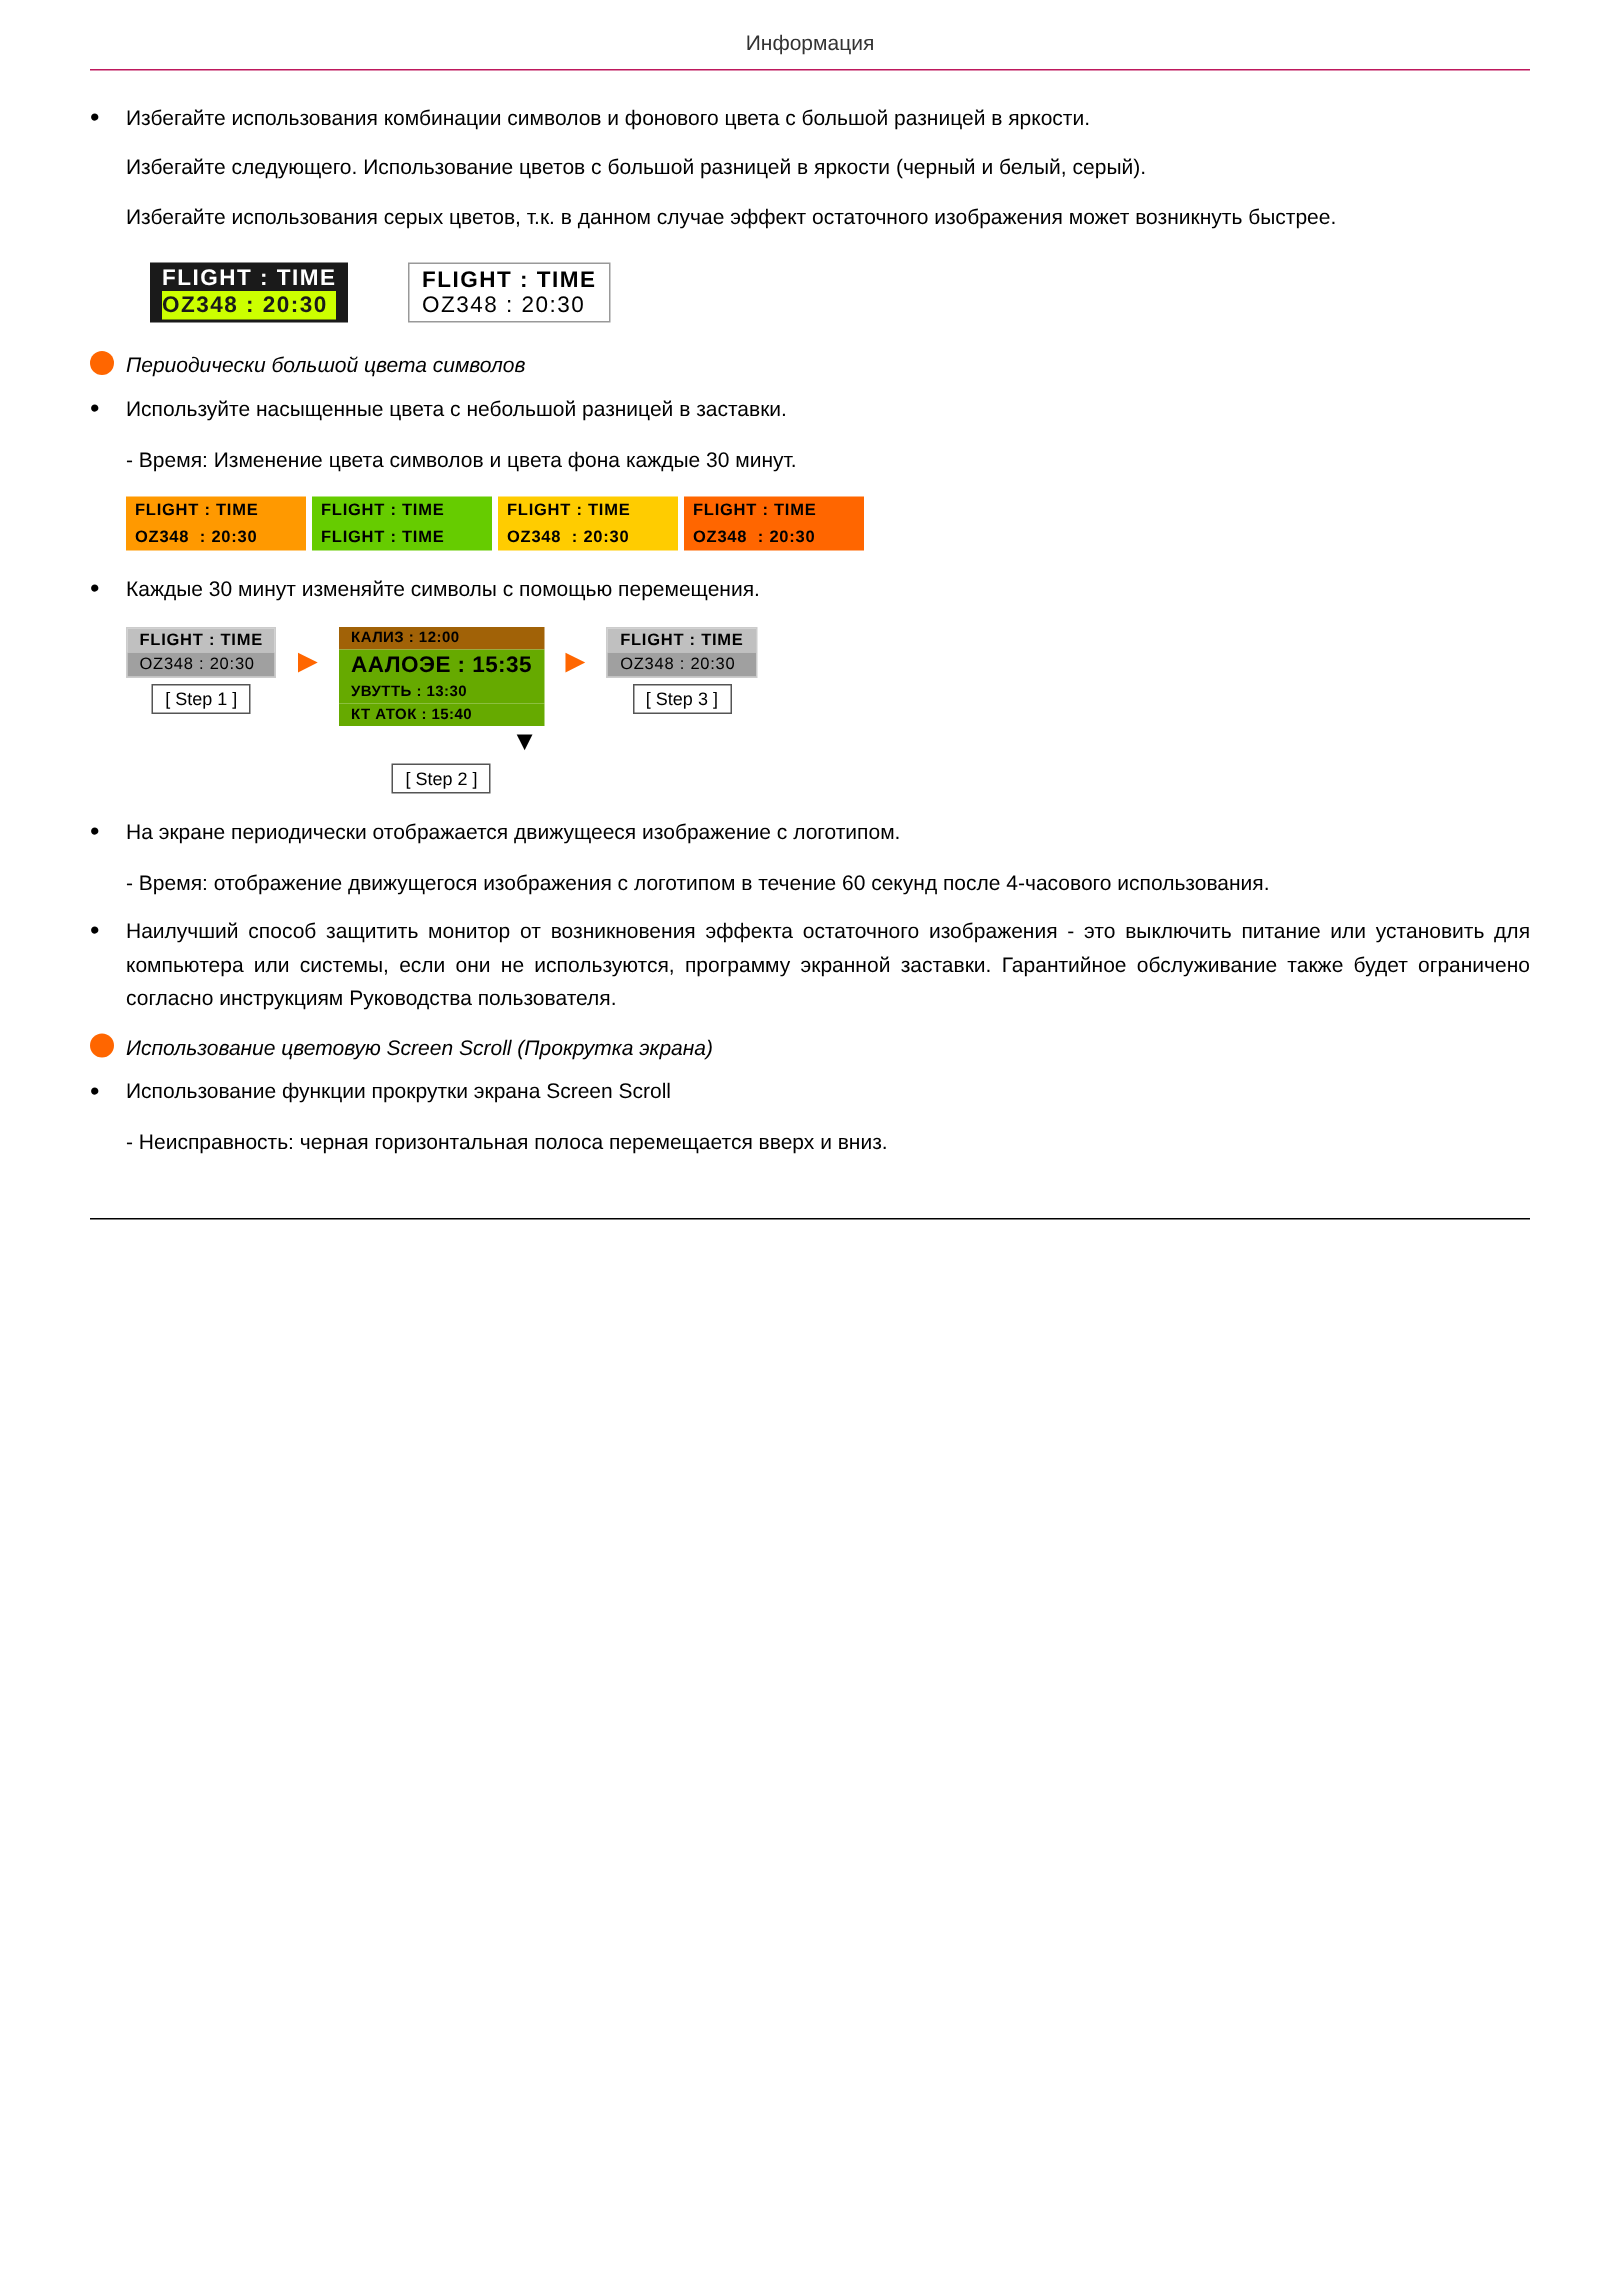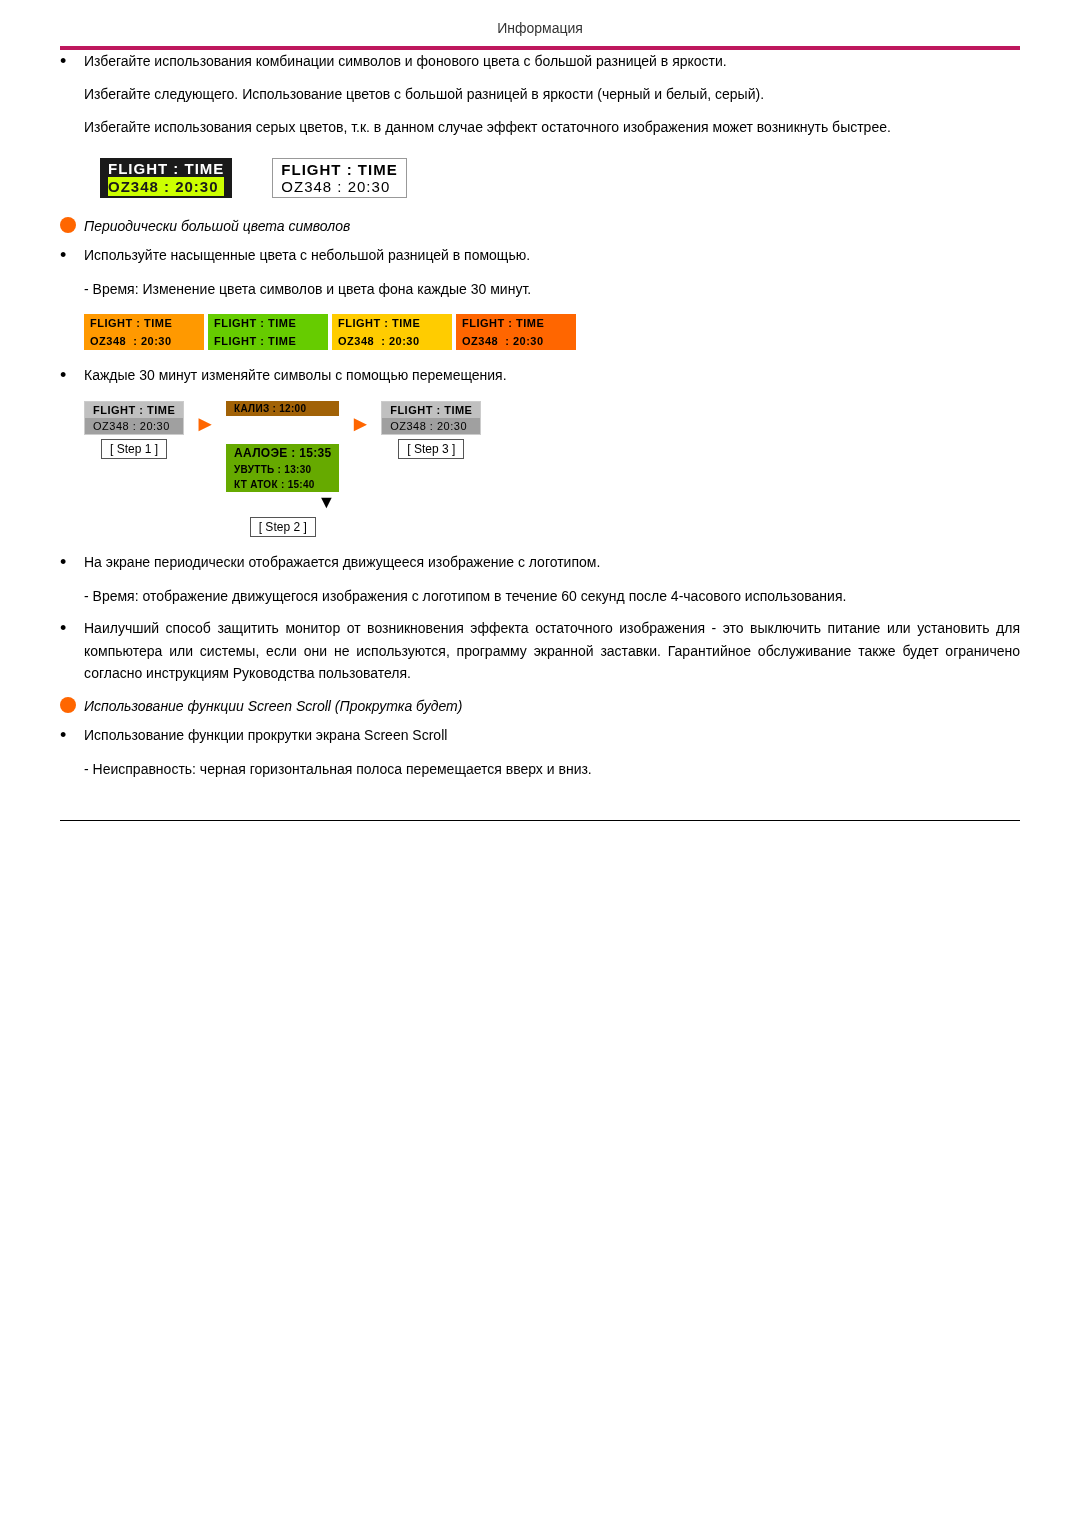--- a/index.html
+++ b/index.html
@@ -11,22 +11,23 @@
       width: 1080px;
       min-height: 1527px;
     }
 
     .page-wrapper {
       padding: 20px 60px 40px 60px;
     }
 
     .page-title-bar {
       text-align: center;
-      border-bottom: 4px solid #be185d;
+      border-bottom: 1px solid #be185d;
       padding-bottom: 10px;
+      margin-bottom: 20px;
       font-size: 14px;
       color: #333;
     }
 
     .body-text {
       margin-bottom: 12px;
       line-height: 1.6;
       text-align: justify;
     }
 
@@ -267,21 +268,21 @@
     </div>
   </div>
 
   <div class="orange-bullet-row">
     <span class="orange-bullet"></span>
     <span class="orange-bullet-text">Периодически большой цвета символов</span>
   </div>
 
   <div class="bullet-item">
     <span class="bullet-dot">•</span>
-    <span class="bullet-content">Используйте насыщенные цвета с небольшой разницей в помощью.</span>
+    <span class="bullet-content">Используйте насыщенные цвета с небольшой разницей в заставки.</span>
   </div>
 
   <p class="indent-text">- Время: Изменение цвета символов и цвета фона каждые 30 минут.</p>
 
   <div class="flight-row-4">
 
     <div class="color-box" style="background:#ff9900;">
       <div class="ch" style="color:#000;">FLIGHT&nbsp;:&nbsp;TIME</div>
       <div class="cd" style="color:#000;">OZ348&nbsp;&nbsp;:&nbsp;20:30</div>
     </div>
@@ -317,21 +318,21 @@
       <div class="step-label">[ Step 1 ]</div>
     </div>
 
     <div style="display:flex;align-items:center;margin-top:4px;">
       <span class="arrow-right">►</span>
     </div>
 
     <div class="step-middle-unit">
       <div style="display:flex;flex-direction:column;">
         <div style="background:#a16207;color:#000;font-size:10px;padding:2px 8px;font-weight:bold;letter-spacing:0.3px;">КАЛИЗ  :  12:00</div>
-        <div style="background:#66aa00;color:#000;font-size:12px;padding:2px 8px;font-weight:bold;letter-spacing:0.3px;margin-top:28px;">ААЛОЭЕ  :  15:35</div>
+        <div style="background:#66aa00;color:#000;font-size:15px;padding:2px 8px;font-weight:bold;letter-spacing:0.3px;">ААЛОЭЕ  :  15:35</div>
         <div style="background:#66aa00;color:#000;font-size:10px;padding:2px 8px;font-weight:bold;letter-spacing:0.3px;">УВУТТЬ  :  13:30</div>
         <div style="background:#66aa00;color:#000;font-size:10px;padding:2px 8px;font-weight:bold;letter-spacing:0.3px;">КТ АТОК  :  15:40</div>
       </div>
 
       <div style="font-size:18px;color:#000;align-self:flex-end;margin-right:4px;">▼</div>
       <div class="step-label">[ Step 2 ]</div>
     </div>
 
     <div style="display:flex;align-items:center;margin-top:4px;">
       <span class="arrow-right">►</span>
@@ -354,21 +355,21 @@
 
   <p class="indent-text">- Время: отображение движущегося изображения с логотипом в течение 60 секунд после 4-часового использования.</p>
 
   <div class="bullet-item" style="margin-top:10px;">
     <span class="bullet-dot">•</span>
     <span class="bullet-content">Наилучший способ защитить монитор от возникновения эффекта остаточного изображения - это выключить питание или установить для компьютера или системы, если они не используются, программу экранной заставки. Гарантийное обслуживание также будет ограничено согласно инструкциям Руководства пользователя.</span>
   </div>
 
   <div class="orange-bullet-row" style="margin-top:14px;">
     <span class="orange-bullet"></span>
-    <span class="orange-bullet-text">Использование функции Screen Scroll (Прокрутка будет)</span>
+    <span class="orange-bullet-text">Использование цветовую Screen Scroll (Прокрутка экрана)</span>
   </div>
 
   <div class="bullet-item">
     <span class="bullet-dot">•</span>
     <span class="bullet-content">Использование функции прокрутки экрана Screen Scroll</span>
   </div>
 
   <p class="indent-text">- Неисправность: черная горизонтальная полоса перемещается вверх и вниз.</p>
 
   <hr class="bottom-separator">

